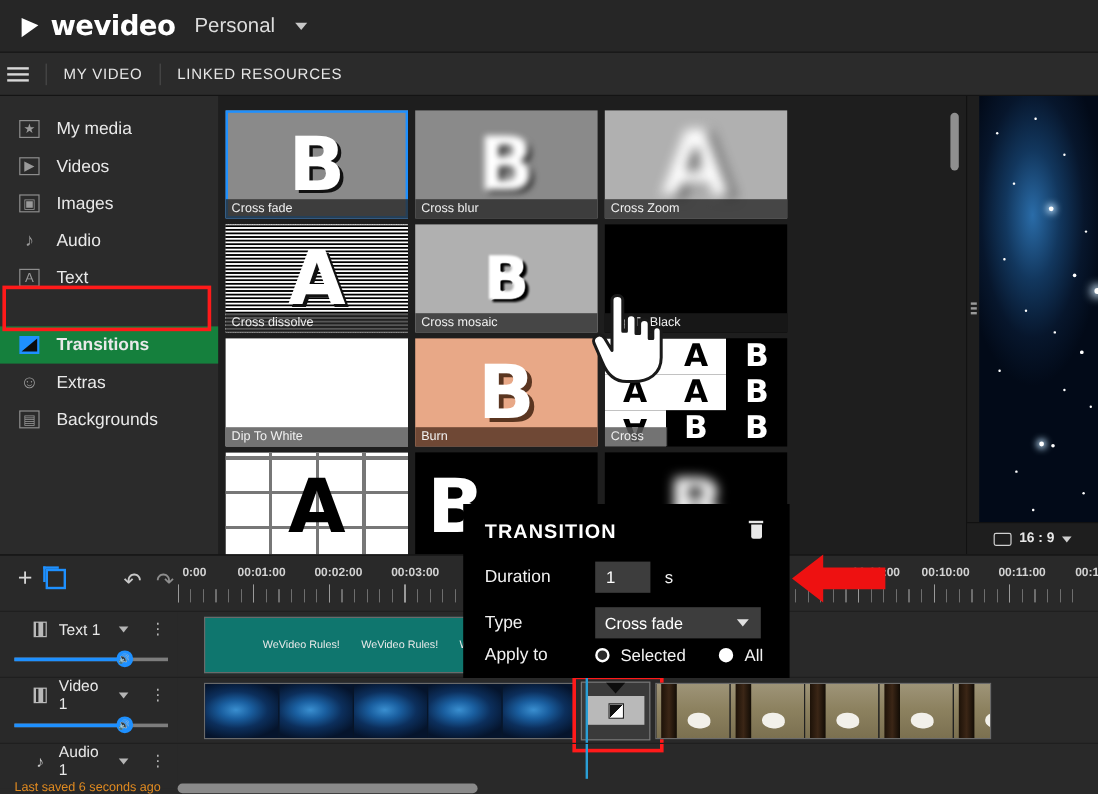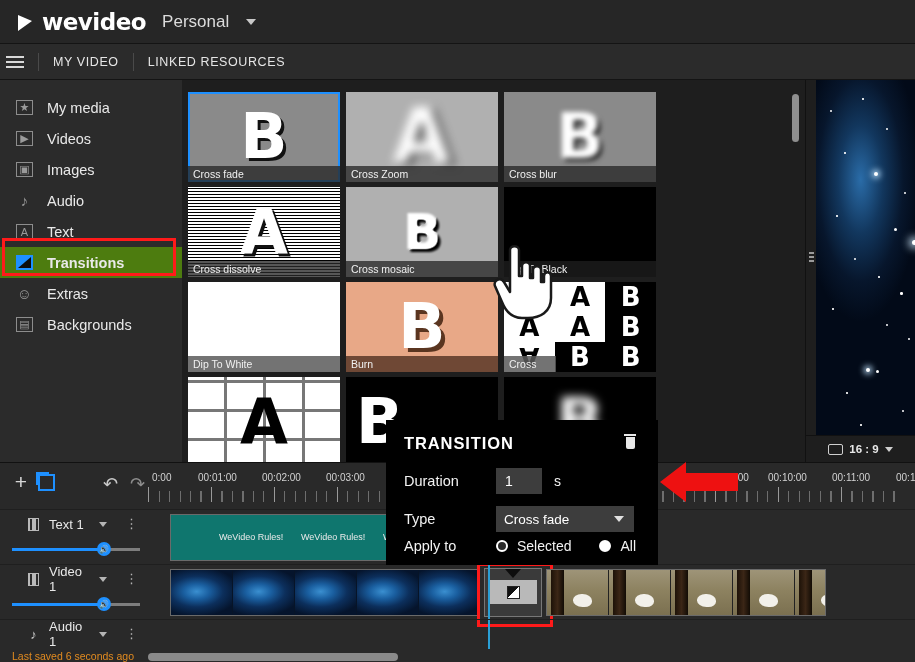--- a/index.html
+++ b/index.html
@@ -47,21 +47,21 @@
 
   
   .main { position: relative; height: 382px; display: flex; background: #1e1e1e; }
 
   
   .sidebar { width: 182px; background: #2b2b2b; padding-top: 12px; flex-shrink: 0; position: relative; }
   .side-item {
     height: 31px; display: flex; align-items: center; padding-left: 16px;
     gap: 14px; cursor: pointer; position: relative;
   }
-  .side-item.active { background: #4d7c0f; }
+  .side-item.active { background: #15803d; margin-top: 25px; }
   .side-ico {
     width: 17px; height: 15px; flex-shrink: 0;
     display:flex; align-items:center; justify-content:center;
     color: #9a9a9a; font-size: 11px;
     border: 1.4px solid #8d8d8d;
   }
   .side-ico.noborder { border: none; font-size: 15px; }
   .side-ico.tr { border: none; padding: 0; }
   .side-label { color: #e9e9e9; font-size: 14.5px; }
   .side-item.active .side-label { font-weight: bold; }
@@ -129,21 +129,21 @@
   
   .timeline { position:absolute; left:0; bottom:0; width:915px; height:200px; background:#292929; border-top:1px solid #111; }
   .tl-toolbar { height:38px; display:flex; align-items:center; position:relative; }
   .tl-btn { color:#cfcfcf; cursor:pointer; display:flex; align-items:center; justify-content:center; }
   .plus-ico { position:absolute; left:12px; top:10px; width:18px; height:18px; color:#d6d6d6; font-size:21px; line-height:16px; }
   .split-ico { position:absolute; left:38px; top:11px; width:17px; height:17px; border:2px solid #1e90ff; }
   .split-ico:after{content:"";position:absolute;left:-4px;top:-4px;width:11px;height:11px;border-top:2px solid #1e90ff;border-left:2px solid #1e90ff;}
   .undo-ico { position:absolute; left:103px; top:10px; color:#c9c9c9; font-size:18px; }
   .redo-ico { position:absolute; left:130px; top:10px; color:#8e8e8e; font-size:18px; }
 
-  .ruler { position:absolute; left:148px; top:0; right:15px; height:46px; }
+  .ruler { position:absolute; left:148px; top:0; right:15px; height:46px;font-weight:bold; }
   .rtick { position:absolute; top:9px; color:#d2d2d2; font-size:10px; white-space:nowrap; }
   .rhatch { position:absolute; left:0; right:0; top:28px; height:11px;
     background: repeating-linear-gradient(90deg,#6e6e6e 0 1px, transparent 1px 10.5px); }
   .rhatch-big { position:absolute; left:0; right:0; top:24px; height:15px;
     background: repeating-linear-gradient(90deg,#9a9a9a 0 1px, transparent 1px 63px); }
 
   .track { position:relative; height:55px; border-top:1px solid #1f1f1f; }
   .track-head { position:absolute; left:0; top:0; width:148px; height:100%; background:#292929; }
   .th-row { display:flex; align-items:center; height:28px; padding-left:28px; gap:10px; }
   .film-ico { width:11px; height:13px; background:#b9b9b9; position:relative; }
@@ -277,28 +277,28 @@
     </div>
 
     <div class="gridwrap">
       <div class="grid">
 
         <div class="tile sel bg-gray">
           <div class="glyph" style="color:#fff;text-shadow:3px 3px 0 #111;">B</div>
           <div class="tile-cap">Cross fade</div>
         </div>
 
+        <div class="tile bg-gray">
+          <div class="glyph blur2" style="color:#fff;text-shadow:3px 3px 0 #111;">B</div>
+          <div class="tile-cap">Cross blur</div>
+        </div>
+
         <div class="tile bg-lgray">
           <div class="glyph blur5" style="color:#fff;text-shadow:4px 2px 0 #111;font-size:76px;">A</div>
           <div class="tile-cap">Cross Zoom</div>
-        </div>
-
-        <div class="tile bg-gray">
-          <div class="glyph blur2" style="color:#fff;text-shadow:3px 3px 0 #111;">B</div>
-          <div class="tile-cap">Cross blur</div>
         </div>
 
         <div class="tile noise">
           <div class="glyph" style="color:#fff;text-shadow:3px 3px 0 #111;">A</div>
           <div class="tile-cap">Cross dissolve</div>
         </div>
 
         <div class="tile bg-lgray">
           <div class="glyph pixel" style="color:#fff;text-shadow:3px 3px 0 #111;font-size:50px;">B</div>
           <div class="tile-cap">Cross mosaic</div>

